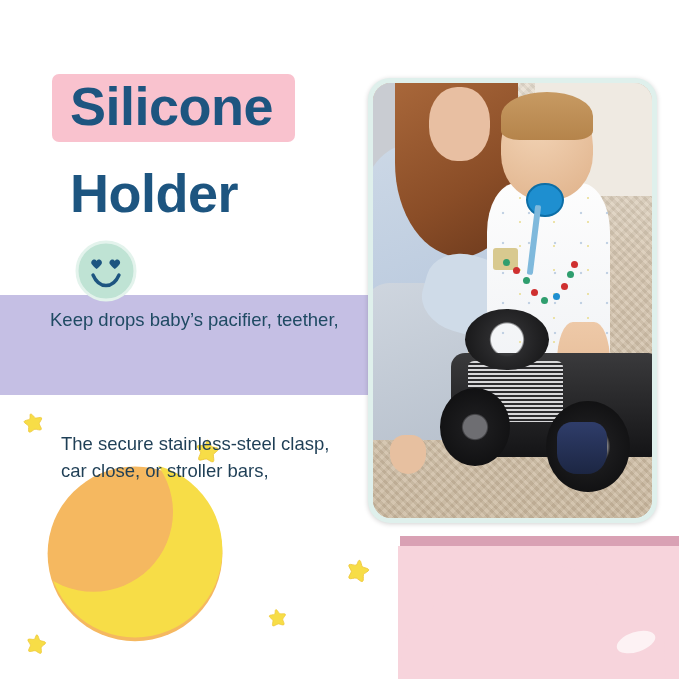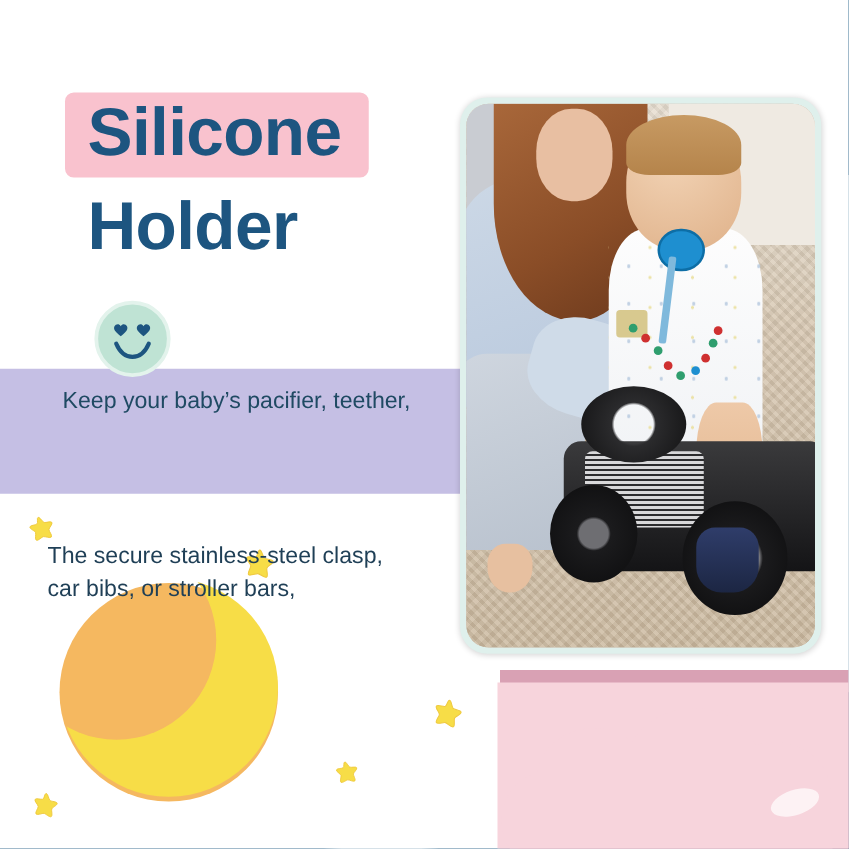--- a/index.html
+++ b/index.html
@@ -40,21 +40,21 @@
     display:inline-block;
     background:#f9c2ce;
     border-radius:7px;
     padding:5px 22px 9px 18px;
     color:#1d5580;
     font-size:54px;line-height:1.0;
     font-weight:bold;letter-spacing:-0.5px;
   }
   .title-2{
     display:block;
-    margin-top:12px;margin-left:18px;
+    margin-top:24px;margin-left:18px;
     color:#1d5580;
     font-size:54px;line-height:1.0;
     font-weight:bold;letter-spacing:-0.5px;
   }
 
   
   .smiley{
     position:absolute;left:75px;top:240px;width:62px;height:62px;z-index:16;
   }
 
@@ -71,21 +71,21 @@
     position:absolute;left:50px;top:307px;width:330px;z-index:15;
     color:#1f4a63;font-size:18.5px;line-height:1.42;
   }
   .purple-text div{white-space:nowrap;}
 
   
   .moon{position:absolute;left:40px;top:455px;width:190px;height:190px;z-index:5;}
 
   
   .body-text{
-    position:absolute;left:38px;top:430px;width:420px;z-index:15;
+    position:absolute;left:61px;top:430px;width:420px;z-index:15;
     color:#1f3f56;font-size:18.5px;line-height:1.47;
   }
   .body-text div{white-space:nowrap;}
 
   
   .star{position:absolute;z-index:8;}
 
   
   .photo-card{
     position:absolute;left:368px;top:78px;width:289px;height:445px;
@@ -228,26 +228,26 @@
     <svg width="62" height="62" viewBox="0 0 62 62">
       <circle cx="31" cy="31" r="29" fill="#bfe3d4" stroke="#e3f3ec" stroke-width="3"></circle>
       <path d="M17 24.5c-2.6-3.3 2.2-7.2 4.6-3.6 2.4-3.6 7.2.3 4.6 3.6-1.6 2.1-3.4 3.5-4.6 4.4-1.2-.9-3-2.3-4.6-4.4z" fill="#1d5580"></path>
       <path d="M35.2 24.5c-2.6-3.3 2.2-7.2 4.6-3.6 2.4-3.6 7.2.3 4.6 3.6-1.6 2.1-3.4 3.5-4.6 4.4-1.2-.9-3-2.3-4.6-4.4z" fill="#1d5580"></path>
       <path d="M18 35c3 7 8 10.5 13 10.5S41 42 44 35" fill="none" stroke="#1d5580" stroke-width="3.4" stroke-linecap="round"></path>
     </svg>
   </div>
 
   <div class="purple-box"></div>
   <div class="purple-text">
-    <div>Keep your baby’s pacifier, teether,</div>
+    <div>Keep drops baby’s pacifier, teether,</div>
   </div>
 
   <div class="body-text">
     <div>The secure stainless-steel clasp,</div>
-    <div>car bibs, or stroller bars,</div>
+    <div>car close, or stroller bars,</div>
   </div>
 
   <div class="photo-card">
     <div class="photo-inner">
       <div class="p-carpet"></div>
       <div class="p-wallL"></div>
       <div class="p-wallR"></div>
       <div class="p-mom-shirt"></div>
       <div class="p-mom-jeans"></div>
       <div class="p-mom-hair"></div>

